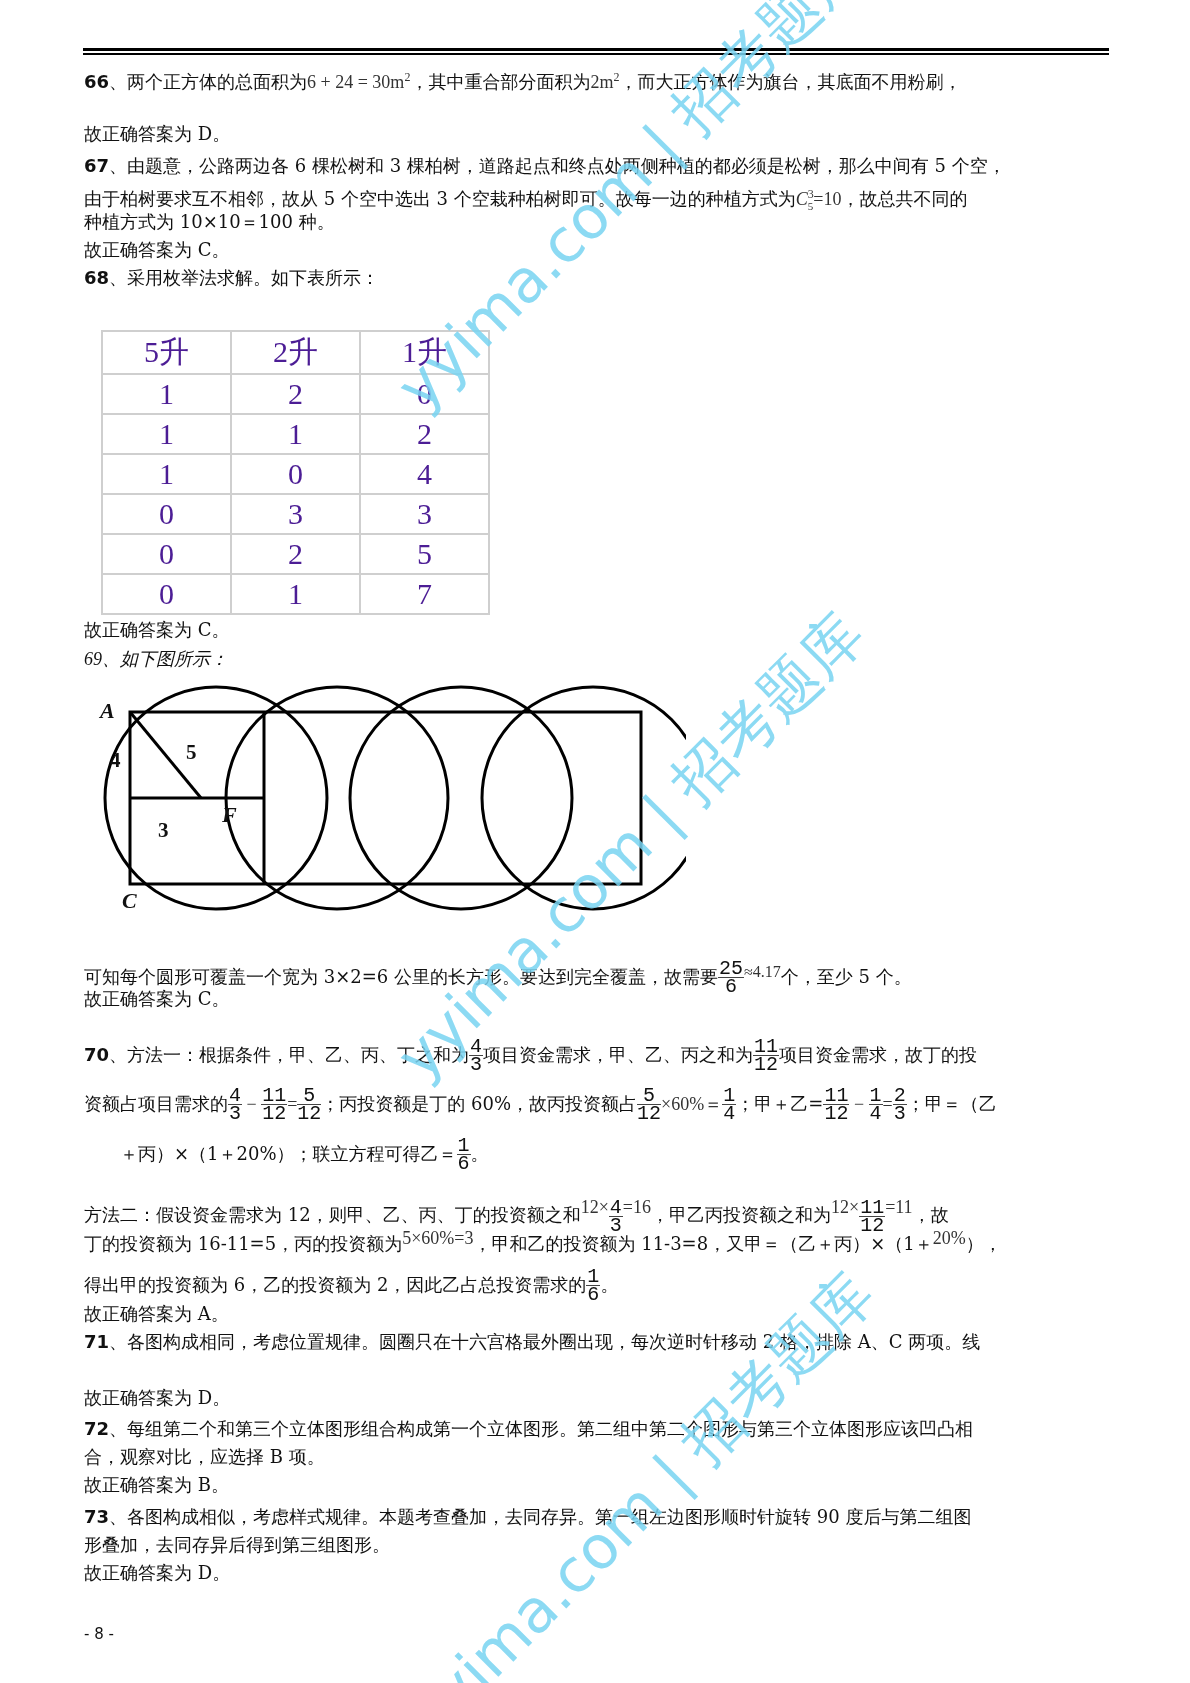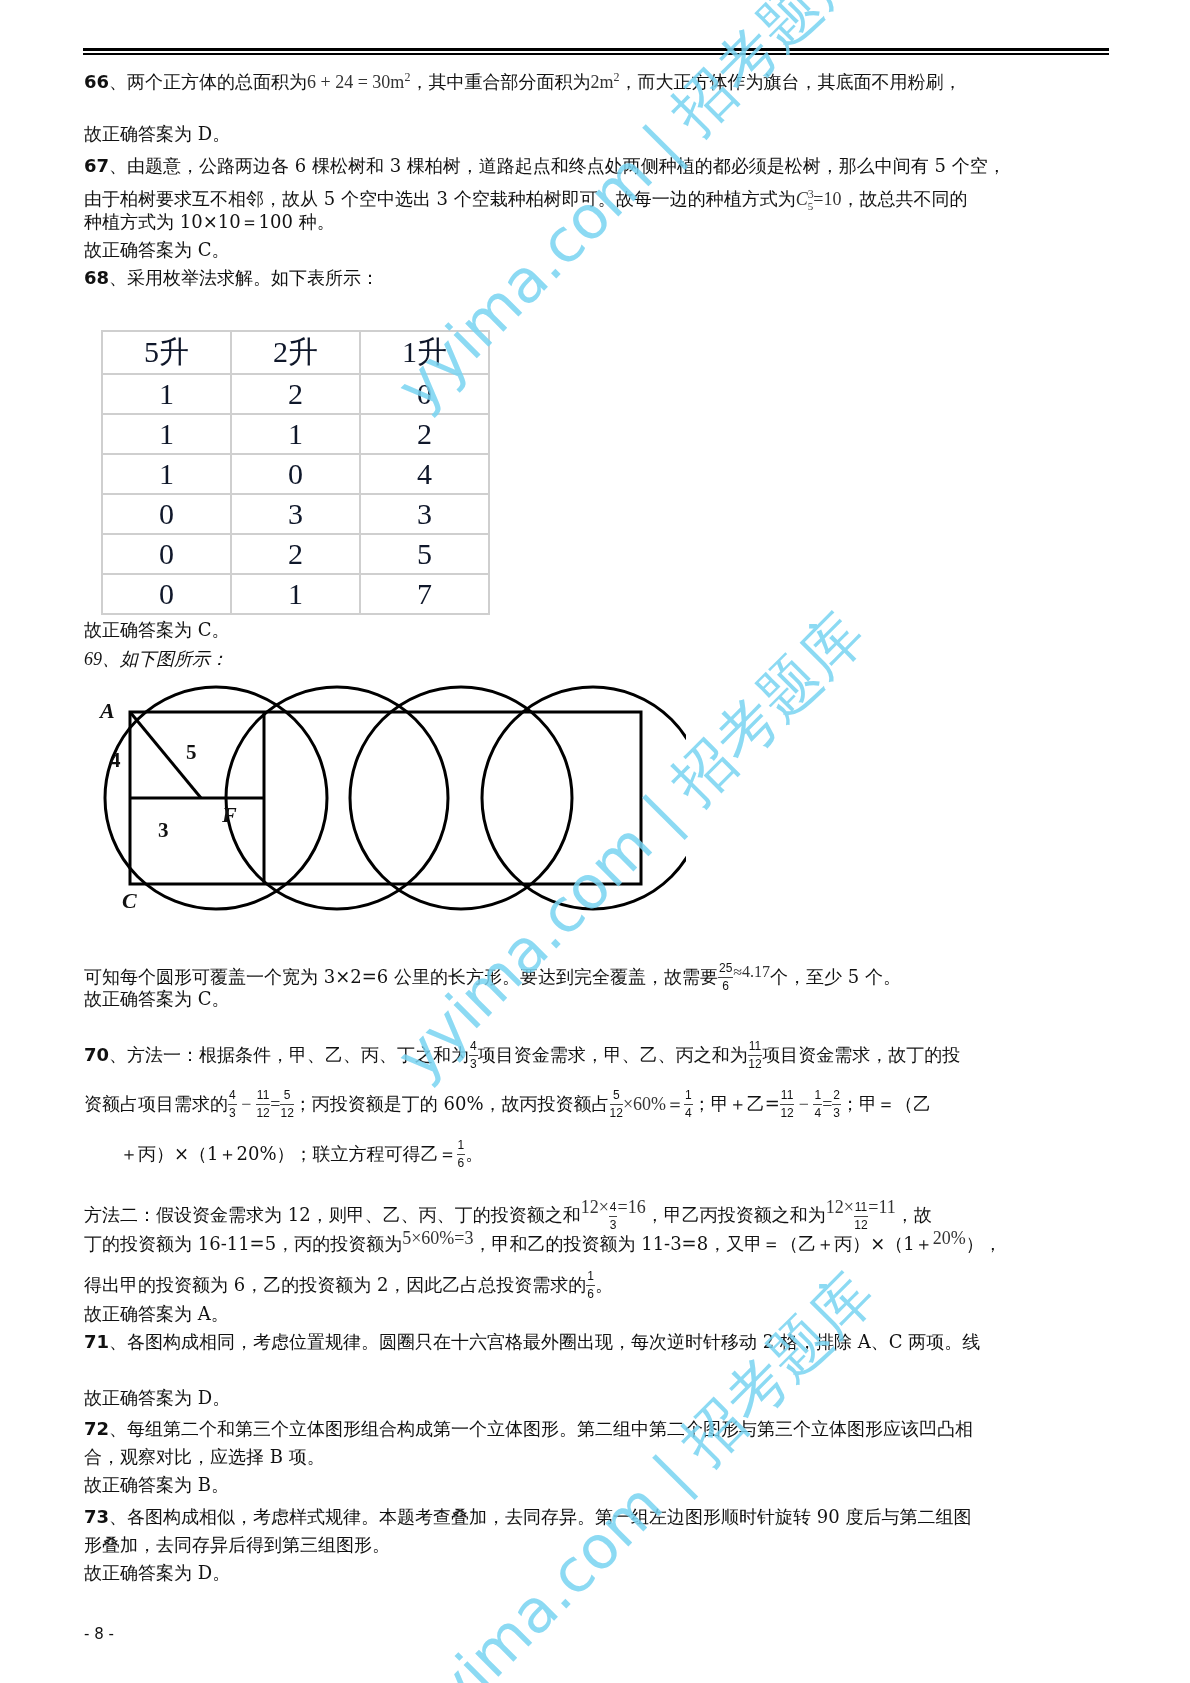--- a/index.html
+++ b/index.html
@@ -7,26 +7,26 @@
          font-family: "DejaVu Serif", "Liberation Serif", serif; color: #111; }
   .page { position: absolute; left: 0; top: 0; width: 1190px; height: 1683px; }
   .rule { position: absolute; left: 83px; width: 1026px; background: #000; }
   .rule.r1 { top: 48px; height: 3px; }
   .rule.r2 { top: 53px; height: 2px; }
   .line { position: absolute; left: 84px; font-size: 18px; line-height: 22px; white-space: nowrap; }
   .qnum { font-family: "DejaVu Sans", "Liberation Sans", sans-serif; font-weight: bold; }
   .math { font-family: "Liberation Serif", "DejaVu Serif", serif; font-style: normal; color: #333; }
   .math i { font-style: italic; }
   sup { font-size: 12px; }
-  .frac { display: inline-block; vertical-align: middle; text-align: center; font-family: Liberation Sans, sans-serif; font-size: 12px; line-height: 17px; }
+  .frac { display: inline-block; vertical-align: middle; text-align: center; font-family: Liberation Mono, monospace; font-size: 20px; line-height: 17px; }
   .frac .n { display: block; border-bottom: 1px solid #444; padding: 0 1px; }
   .frac .d { display: block; }
   table.t68 { position: absolute; left: 101px; top: 330px; border-collapse: collapse; }
   table.t68 td { border: 2px solid #cfcfcf; width: 127px; height: 38px; text-align: center;
-                 font-family: "Liberation Serif", serif; font-size: 30px; color: #0f172a; padding: 0; }
+                 font-family: "Liberation Serif", serif; font-size: 30px; color: #4c1d95; padding: 0; }
   table.t68 tr:first-child td { height: 40px; }
   .fig69 { position: absolute; left: 86px; top: 680px; }
   .fig-label { font-family: "Liberation Serif", serif; font-weight: bold; font-style: italic; font-size: 22px; position: absolute; }
   .fig-num { font-family: "Liberation Serif", serif; font-weight: bold; font-size: 21px; position: absolute; }
   .watermark { position: absolute; color: #79d4f2; font-family: "DejaVu Sans", sans-serif; font-size: 60px;
                transform-origin: 0 0; transform: rotate(-45deg); white-space: nowrap; opacity: 0.85; pointer-events: none; }
   .footer { position: absolute; left: 84px; top: 1625px; font-family: "DejaVu Sans", sans-serif; font-size: 15px; }
 </style>
 </head>
 <body>

